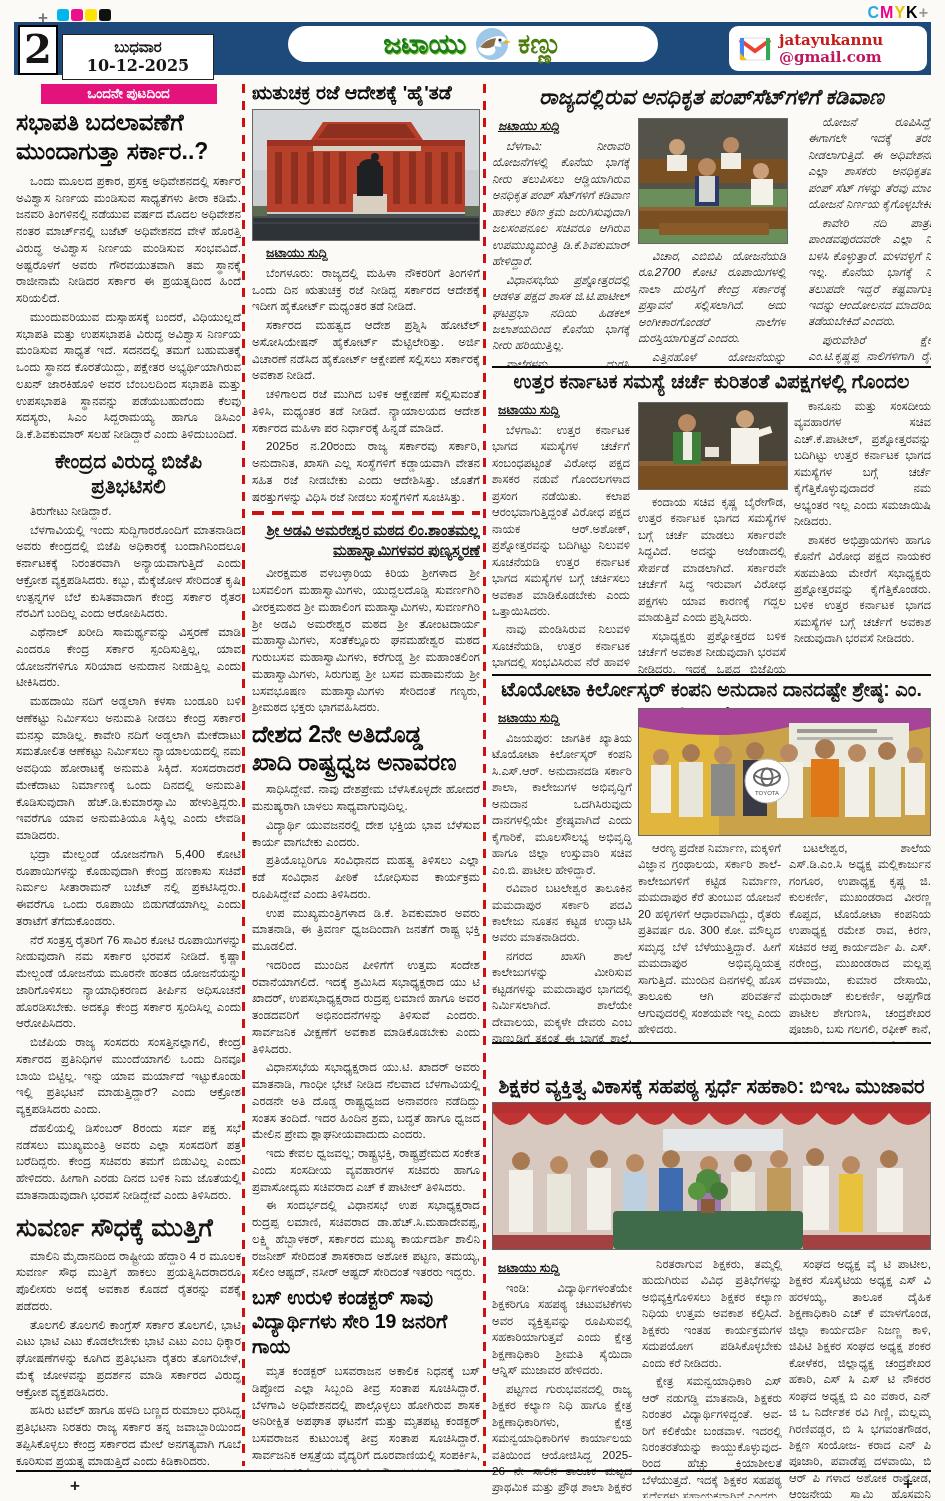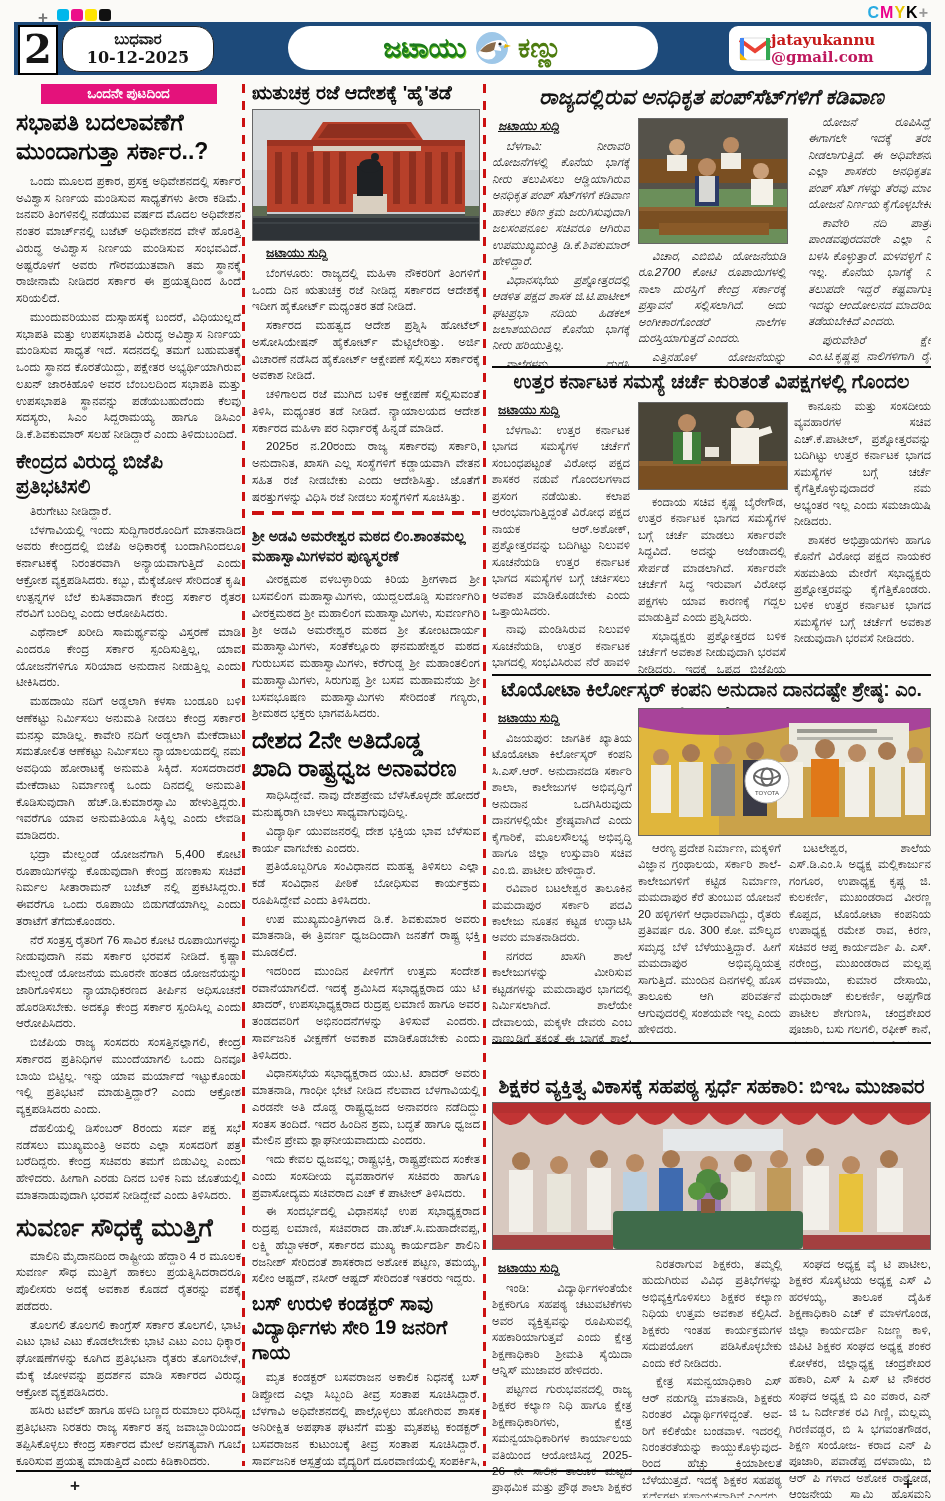--- a/index.html
+++ b/index.html
@@ -7,50 +7,50 @@
         font-family:"Liberation Sans","DejaVu Sans",sans-serif;color:#161616;}
   
   .crop{position:absolute;color:#777;font-size:17px;font-weight:bold;}
   .regmarks{position:absolute;left:57px;top:9px;display:flex;gap:2px;}
   .regmarks span{width:12px;height:12px;border-radius:3px;display:inline-block;}
   .cmyklabel{position:absolute;right:16px;top:4px;font-weight:bold;font-size:16px;letter-spacing:1px;}
   
   .masthead{position:absolute;left:14px;top:22px;width:917px;height:53px;background:#1d4a7a;}
   .pageno{position:absolute;left:4px;top:3px;width:36px;height:46px;background:#fff;border:2px solid #000;
           font-family:"DejaVu Serif",serif;font-weight:bold;font-size:40px;line-height:44px;text-align:center;}
-  .datebox{position:absolute;left:48px;top:4px;width:150px;height:44px;background:#fff;border:1px solid #222;
-           border-radius:18px;text-align:center;}
+  .datebox{position:absolute;left:48px;top:12px;width:150px;height:44px;background:#fff;border:1px solid #222;
+           border-radius:0;text-align:center;}
   .datebox .d1{font-weight:bold;font-size:15px;margin-top:3px;}
   .datebox .d2{font-family:"DejaVu Serif",serif;font-weight:bold;font-size:16px;}
-  .logopill{position:absolute;left:50%;transform:translateX(-50%);top:4px;width:370px;height:44px;background:#fff;
+  .logopill{position:absolute;left:50%;transform:translateX(-50%);top:4px;width:370px;height:36px;background:#fff;
             border-radius:22px;display:flex;align-items:center;justify-content:center;gap:6px;}
   .logo-w1{font-weight:800;font-size:27px;color:#1c7a1f;text-shadow:1px 1px 0 #7c2;}
   .logo-w2{font-weight:800;font-size:27px;color:#4d7c0f;}
   .mailbox{position:absolute;right:4px;top:4px;width:198px;height:45px;background:#fff;border-radius:9px;
-           display:flex;align-items:center;padding-left:10px;box-sizing:border-box;}
+           display:flex;align-items:center;gap:8px;padding-left:10px;box-sizing:border-box;}
   .mail1{color:#c61a1a;font-family:"DejaVu Serif",serif;font-weight:bold;font-size:15px;line-height:1.1;}
   .mail2{color:#be185d;font-family:"DejaVu Serif",serif;font-weight:bold;font-size:15px;line-height:1.1;}
   
   .vsep{position:absolute;top:84px;height:1382px;width:3px;
         background:repeating-linear-gradient(180deg,#cc1111 0 9px,transparent 9px 17px);}
   .col{position:absolute;top:82px;overflow:hidden;}
   .col-left{left:16px;width:225px;height:1388px;}
   .col-mid{left:252px;width:228px;height:1388px;}
   .banner{width:176px;margin:2px auto 4px;background:#e4127b;color:#fff;font-weight:bold;font-size:13.5px;
           text-align:center;padding:2px 0;}
   .hl{font-weight:800;color:#0d0d0d;}
   .hl-left{font-size:23px;line-height:1.28;margin:2px 0 6px;}
-  .subhead1{font-size:20px;line-height:1.25;margin:6px 0 4px;font-weight:800;}
+  .subhead1{font-size:20px;line-height:1.25;margin:6px 0 4px;font-weight:800;text-align:center;}
   .subhead2{font-size:25px;line-height:1.2;margin:8px 0 6px;font-weight:800;}
   .para{margin:0 0 2px;text-indent:14px;text-align:justify;font-size:11.8px;line-height:1.42;}
   .hl-mid1{font-size:19px;line-height:1.2;margin:0 0 4px;}
   .photoframe{border:1px solid #666;display:block;}
   .byline{font-weight:bold;font-size:12.5px;text-decoration:underline;margin:5px 0 4px 14px;}
   .hr-red{height:4px;margin:6px 0;background:repeating-linear-gradient(90deg,#cc1111 0 12px,transparent 12px 20px);}
-  .memhead{text-align:left;font-weight:800;font-size:14.5px;line-height:1.35;margin:12px 0 5px;}
+  .memhead{text-align:right;font-weight:800;font-size:14.5px;line-height:1.35;margin:6px 0 5px;text-decoration:underline;}
   .hl-mid2{font-size:23px;line-height:1.22;margin:4px 0 5px;}
   .hl-mid3{font-size:19.5px;line-height:1.25;margin:4px 0 5px;}
   
   .right{position:absolute;left:492px;top:82px;width:439px;}
   .story{position:relative;overflow:hidden;border-bottom:2.5px solid #0a0a0a;box-sizing:border-box;}
   .story:last-child{border-bottom:none;margin-top:28px;}
   .story-hl{text-align:center;font-weight:800;font-size:20px;line-height:1.2;margin:2px 0 4px;}
   .scol{position:absolute;overflow:hidden;}
   .scol .para{font-size:11.6px;}
   .bottomrule{position:absolute;left:16px;width:915px;top:1470px;border-top:2.5px solid #0a0a0a;}

